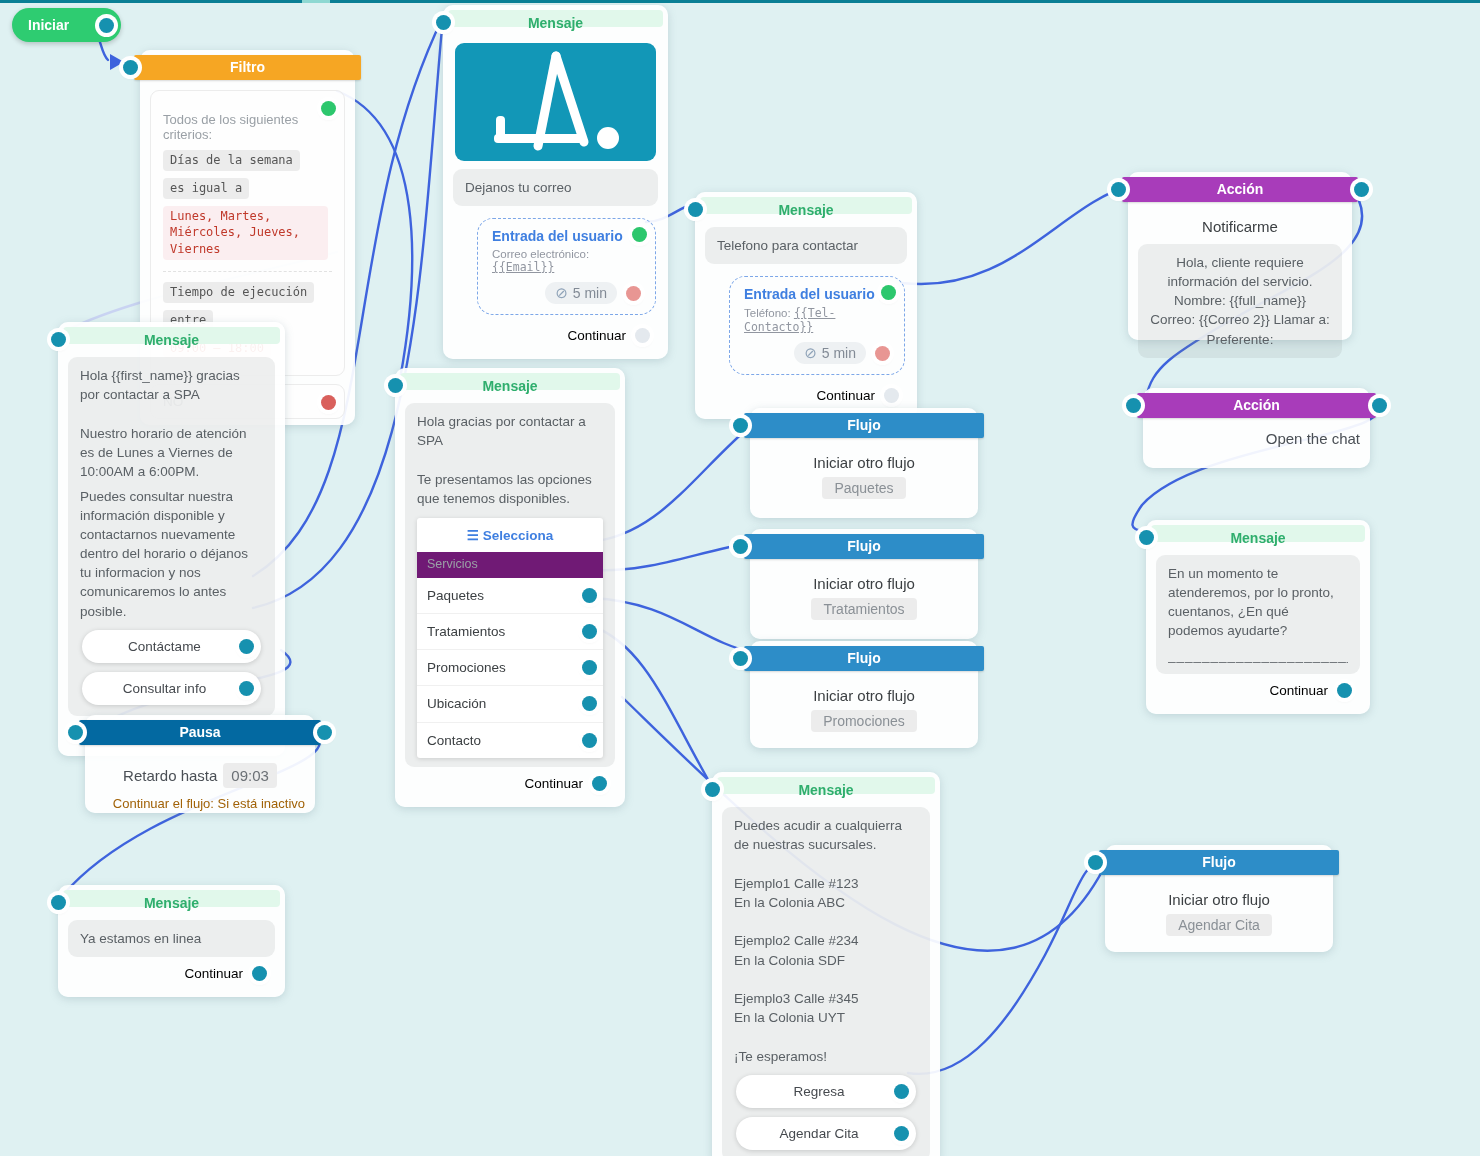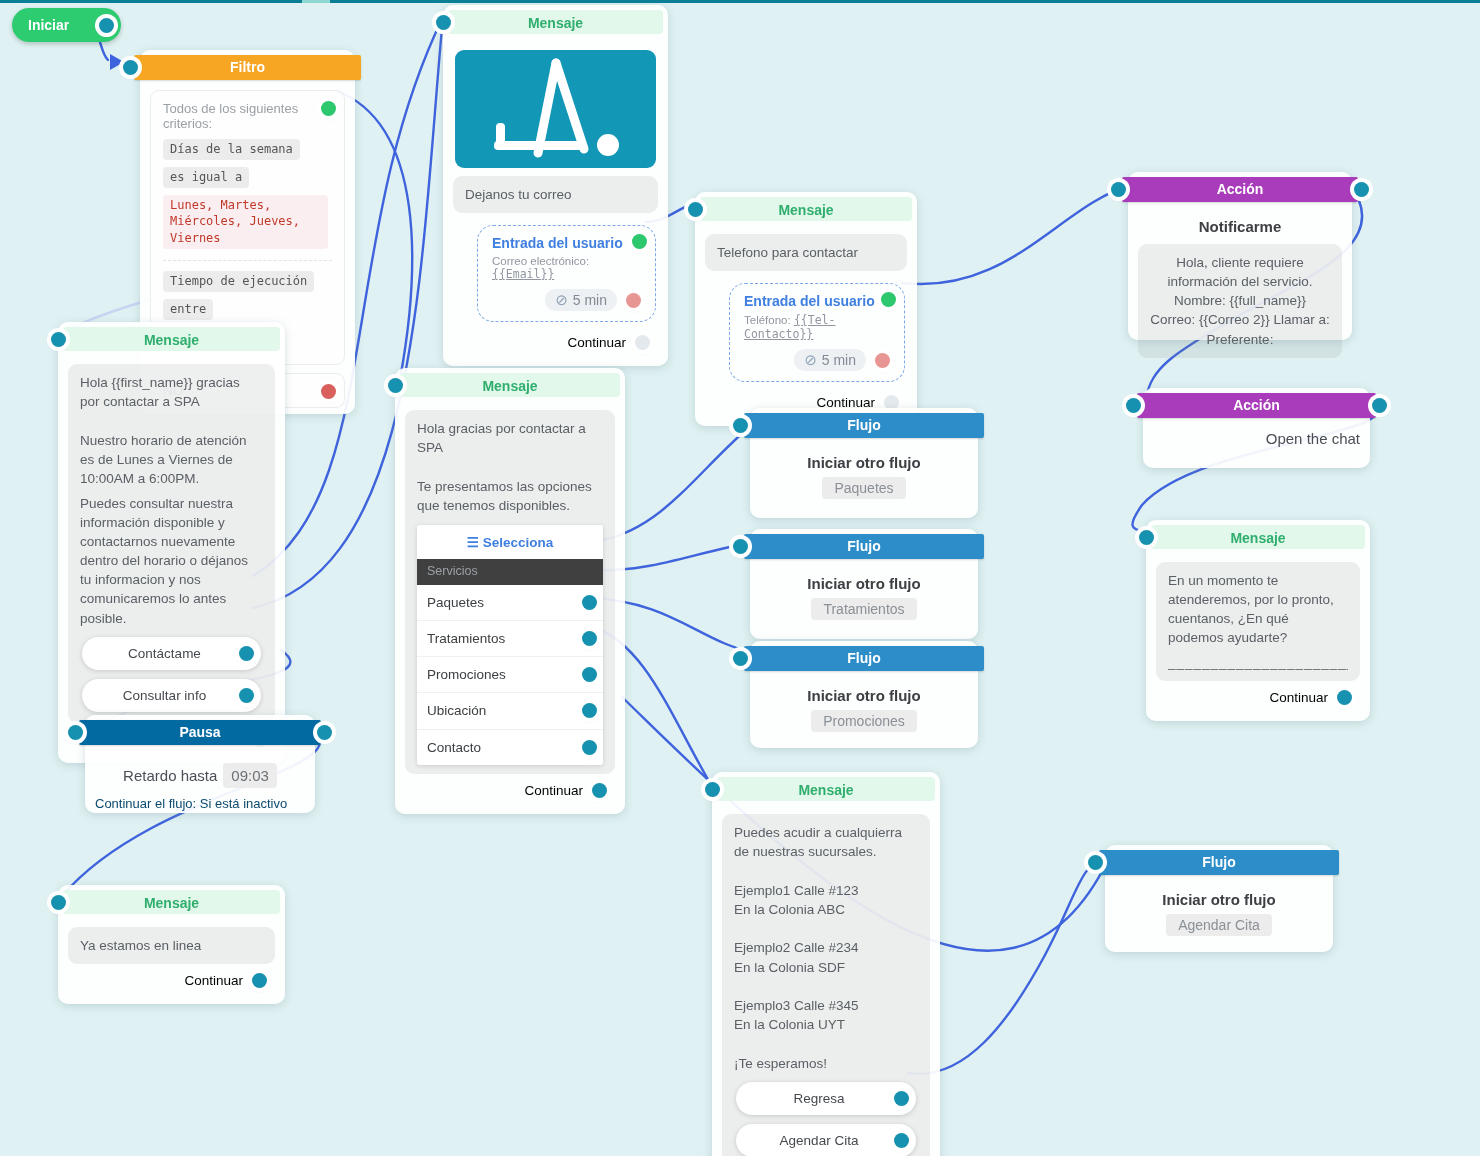--- a/index.html
+++ b/index.html
@@ -19,21 +19,21 @@
   
   .dot{width:15px;height:15px;border-radius:50%;box-shadow:0 0 0 4px #fff,0 2px 4px rgba(0,0,0,0.18);display:inline-block;}
   .dot.teal{background:#1691af;}
   .dot.green{background:#2dc76d;}
   .dot.red{background:#d9605c;}
   .dot.pink{background:#e89693;}
   .dot.gray{background:#e4e9ee;}
   .dot.abs{position:absolute;}
 
   
-  .mhead{margin:5px;height:24px;line-height:26px;text-align:center;background:#e1f8eb;color:#2fae6d;
+  .mhead{margin:5px;height:17px;line-height:26px;text-align:center;background:#e1f8eb;color:#2fae6d;
          font-weight:bold;font-size:14px;border-radius:4px;}
   .in-dot{position:absolute;left:-7px;top:10px;}
 
   
   .ribbon{position:absolute;top:5px;left:-6px;right:-6px;height:25px;line-height:25px;text-align:center;
           color:#fff;font-weight:bold;font-size:14px;border-radius:2px;box-shadow:0 1px 2px rgba(0,0,0,0.15);}
   .ribbon .ldot{position:absolute;left:-11px;top:5px;}
   .ribbon .rdot{position:absolute;right:-11px;top:5px;}
   .rb-orange{background:#f6a623;}
   .rb-purple{background:#a83cba;}
@@ -53,48 +53,48 @@
   .entrada .etitle{color:#3f7fe0;font-weight:bold;font-size:14px;margin-bottom:4px;}
   .entrada .esub{font-size:11.5px;color:#9196a0;}
   .mono{font-family:"DejaVu Sans Mono",monospace;text-decoration:underline;}
   .entrada .timeout{display:flex;justify-content:flex-end;align-items:center;gap:9px;margin-top:8px;}
   .pill{background:#eef1f3;border-radius:12px;padding:2px 10px;color:#828a95;font-size:14px;display:inline-flex;align-items:center;gap:5px;}
   .pill .slash{color:#8fa3b8;font-size:15px;}
   .entrada .gdot{position:absolute;right:8px;top:8px;}
 
   
   .critbox{position:relative;border:1px solid #ececec;border-radius:9px;padding:10px 12px;background:rgba(255,255,255,0.4);}
-  .crit-title{color:#9aa0a6;font-size:13px;margin-bottom:8px;}
+  .crit-title{color:#9aa0a6;font-size:13px;margin-bottom:8px;margin-top:11px;}
   .tag{display:inline-block;background:#ececec;border-radius:4px;padding:2px 7px;font-family:"DejaVu Sans Mono",monospace;
        font-size:12px;color:#555;margin:0 4px 7px 0;line-height:1.4;}
   .tag.pinkbg{background:#fbeef0;color:#c0392b;}
   .crit-div{border-top:1px dashed #e2e2e2;margin:4px 0 10px;}
   .nobox{position:relative;border:1px solid #ececec;border-radius:9px;padding:9px 12px;margin-top:8px;color:#7d848c;background:rgba(255,255,255,0.4);}
 
   
   .wbtn{position:relative;background:#fff;border-radius:17px;box-shadow:0 1px 5px rgba(0,0,0,0.16);
         text-align:center;padding:7px 26px 7px 12px;margin:9px 2px 2px;color:#45494e;font-size:13.5px;}
   .wbtn .dot{position:absolute;right:7px;top:50%;margin-top:-7.5px;}
 
   
   .menu{background:#fff;border-radius:3px;box-shadow:0 1px 5px rgba(0,0,0,0.14);margin-top:10px;overflow:visible;}
   .menu-head{text-align:center;color:#3f7fe0;font-size:13.5px;padding:8px 0 7px;font-weight:bold;}
-  .menu-group{background:#404040;color:#9aa0a6;font-size:12.5px;padding:4px 10px;}
+  .menu-group{background:#701a75;color:#9aa0a6;font-size:12.5px;padding:4px 10px;}
   .menu-opt{position:relative;padding:8px 26px 8px 10px;border-bottom:1px solid #f0f0f0;color:#3c4043;font-size:13.5px;background:#fff;}
   .menu-opt:last-child{border-bottom:none;border-radius:0 0 9px 9px;}
   .menu-opt .dot{position:absolute;right:6px;top:50%;margin-top:-7.5px;}
 
   
-  .fl-title{text-align:center;font-weight:bold;color:#3c4043;font-size:15px;margin:6px 0 9px;}
+  .fl-title{text-align:center;font-weight:normal;color:#3c4043;font-size:15px;margin:6px 0 9px;}
   .fl-tag{text-align:center;}
   .fl-tag span{background:#ececec;border-radius:4px;padding:3px 12px;color:#8a9096;font-size:14px;}
   .ac-body{text-align:center;}
   .pausa-line{text-align:center;color:#4a4f55;font-size:15px;margin-top:8px;}
   .pausa-line .tag{font-family:"Liberation Sans",sans-serif;font-size:15px;color:#6b7075;margin:0 0 0 6px;padding:2px 8px;}
-  .pausa-sub{text-align:left;color:#0c4a6e;font-size:13px;margin-top:8px;}
+  .pausa-sub{text-align:right;color:#a16207;font-size:13px;margin-top:8px;}
 
   
   #start{position:absolute;left:12px;top:8px;width:86px;height:34px;background:#2ecc71;border-radius:17px;z-index:2;
          display:flex;align-items:center;justify-content:space-between;padding:0 7px 0 16px;
          box-shadow:0 2px 5px rgba(0,0,0,0.2);color:#fff;font-weight:bold;font-size:14px;}
 
   .imgbox{background:#1297b7;border-radius:9px;height:118px;margin:3px 2px 8px;display:flex;align-items:center;justify-content:center;}
   .dashline{letter-spacing:1px;white-space:nowrap;overflow:hidden;color:#5a6065;}
 </style>
 </head>

